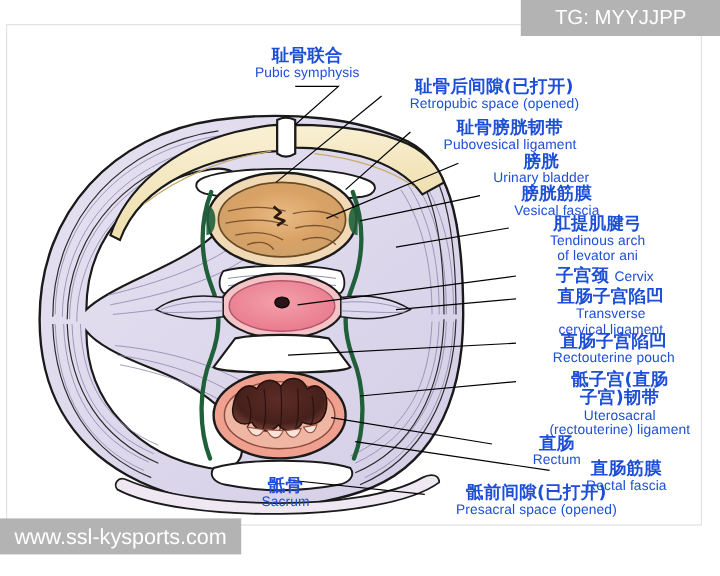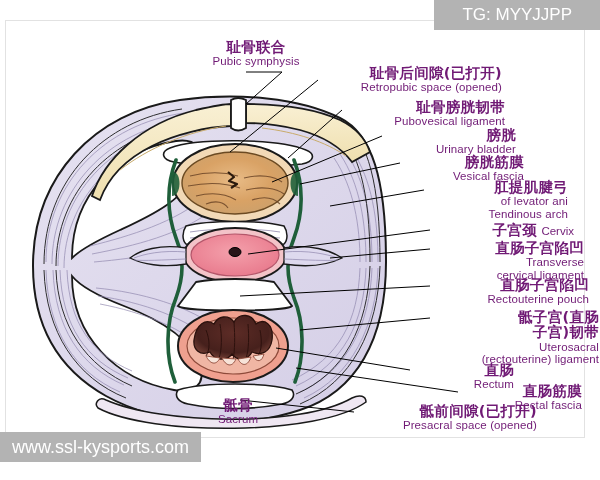--- a/index.html
+++ b/index.html
@@ -8,28 +8,28 @@
   #root{position:relative;width:600px;height:480px;background:#ffffff;}
 
   
   #figure-frame{position:absolute;left:5px;top:20px;width:580px;height:418px;
                 border:1px solid #e2e2e2;background:#ffffff;box-sizing:border-box;}
 
   #canvas-wrap{position:absolute;left:0;top:0;width:600px;height:480px;}
   svg.art{position:absolute;left:0;top:0;width:600px;height:480px;}
 
   
-  .label{position:absolute;color:#701a75;line-height:1.06;white-space:nowrap;}
+  .label{position:absolute;color:#1d4ed8;line-height:1.06;white-space:nowrap;}
   .cn{font-size:14.5px;font-weight:bold;letter-spacing:.3px;
       font-family:"DejaVu Sans","Liberation Sans",sans-serif;}
   .en{font-size:11.5px;font-weight:normal;letter-spacing:.1px;
       font-family:"Liberation Sans","DejaVu Sans",sans-serif;}
   .inline-en{font-size:11.5px;font-weight:normal;}
   .ctr{text-align:center;}
-  .lft{text-align:right;}
+  .lft{text-align:center;}
 
   
   .wm{position:absolute;background:#b3b3b3;color:#ffffff;
       font-family:"Liberation Sans","DejaVu Sans",sans-serif;
       display:flex;align-items:center;}
   #wm-tg{right:0;top:0;height:30px;padding:0 28px;font-size:17px;}
   #wm-url{left:0;bottom:18px;height:30px;padding:0 12px;font-size:18px;}
 </style>
 </head>
 <body>
@@ -273,22 +273,22 @@
       <div class="label lft" style="left: 386px; top: 128px; width: 130px;">
         <div class="cn">膀胱</div>
         <div class="en">Urinary bladder</div>
       </div>
       <div class="label lft" style="left: 404px; top: 155px; width: 120px;">
         <div class="cn">膀胱筋膜</div>
         <div class="en">Vesical fascia</div>
       </div>
       <div class="label lft" style="left: 428px; top: 180px; width: 140px;">
         <div class="cn">肛提肌腱弓</div>
+        <div class="en">Tendinous arch</div>
         <div class="en">of levator ani</div>
-        <div class="en">Tendinous arch</div>
       </div>
       <div class="label lft" style="left: 434px; top: 222px; width: 140px;">
         <div><span class="cn">子宫颈</span> <span class="inline-en">Cervix</span></div>
       </div>
       <div class="label lft" style="left: 434px; top: 241px; width: 150px;">
         <div class="cn">直肠子宫陷凹</div>
         <div class="en">Transverse</div>
         <div class="en">cervical ligament</div>
       </div>
       <div class="label lft" style="left: 434px; top: 278px; width: 155px;">

